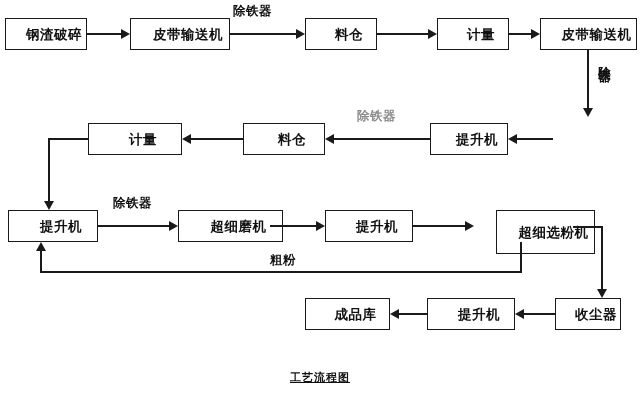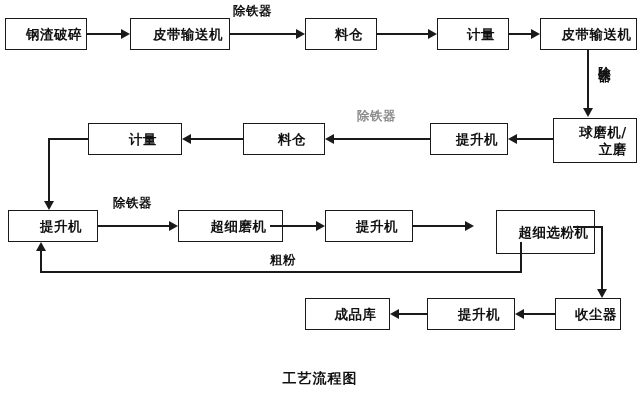--- a/index.html
+++ b/index.html
@@ -79,23 +79,24 @@
     text-orientation: upright;
     letter-spacing: 2px;
     white-space: normal;
     line-height: 1;
   }
   .caption {
     position: absolute;
     width: 100%;
     text-align: center;
     color: #111111;
-    font-size: 14px;
+    font-size: 11px;
     font-weight: 700;
     letter-spacing: 1px;
+    text-decoration: underline;
   }
 </style>
 </head>
 <body>
 
 <div id="canvas">
 
   <div class="node" style="left:5px;  top:18px;  width:82px;  height:32px;">钢渣破碎</div>
   <div class="node" style="left:130px; top:18px;  width:100px; height:32px;">皮带输送机</div>
   <div class="node" style="left:305px; top:18px;  width:72px;  height:32px;">料仓</div>
@@ -112,22 +113,20 @@
   <div class="edge h" style="left:377px; top:33px; width:51px;"></div>
   <div class="arrow right" style="left:428px; top:29px;"></div>
 
   <div class="edge h" style="left:509px; top:33px; width:22px;"></div>
   <div class="arrow right" style="left:531px; top:29px;"></div>
 
   <div class="edge v" style="left:587px; top:50px; height:60px;"></div>
   <div class="arrow down" style="left:583px; top:108px;"></div>
   <div class="elabel vert" style="left:598px; top:56px;">除铁器</div>
 
-  <div class="node" style="left:553px; top:118px; width:84px;  height:45px;">球磨机/
-立磨</div>
   <div class="node" style="left:430px; top:123px; width:78px;  height:32px;">提升机</div>
   <div class="node" style="left:243px; top:123px; width:82px;  height:32px;">料仓</div>
   <div class="node" style="left:88px;  top:123px; width:94px;  height:32px;">计量</div>
 
   <div class="edge h" style="left:517px; top:138px; width:36px;"></div>
   <div class="arrow left" style="left:508px; top:134px;"></div>
 
   <div class="edge h" style="left:334px; top:138px; width:96px;"></div>
   <div class="arrow left" style="left:325px; top:134px;"></div>
   <div class="elabel gray" style="left:357px; top:108px;">除铁器</div>

